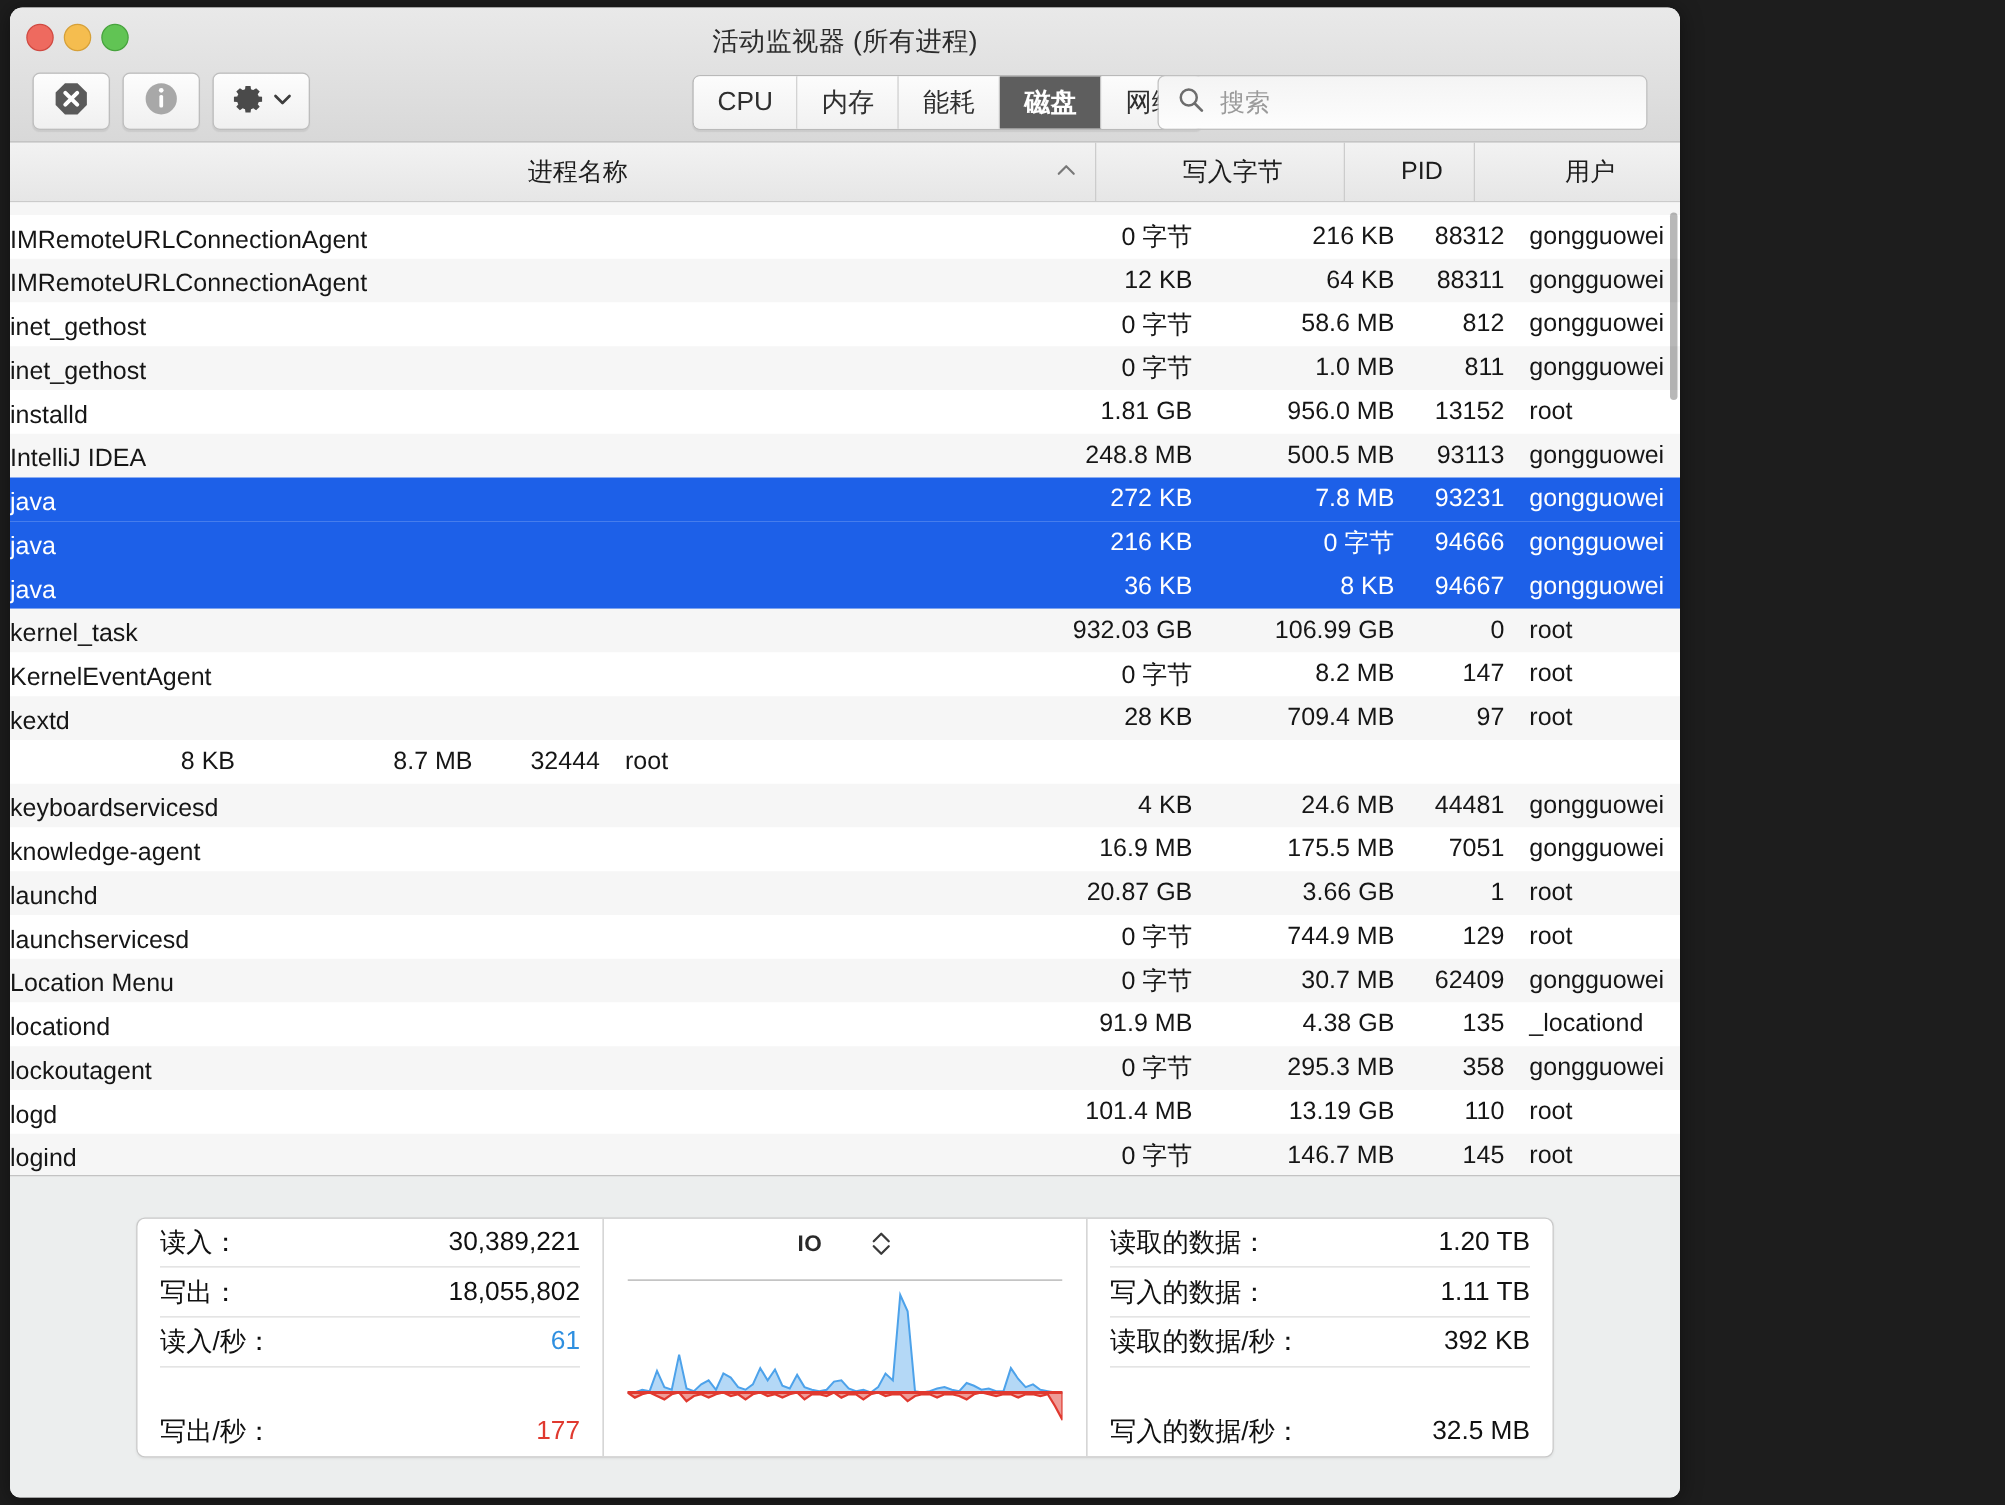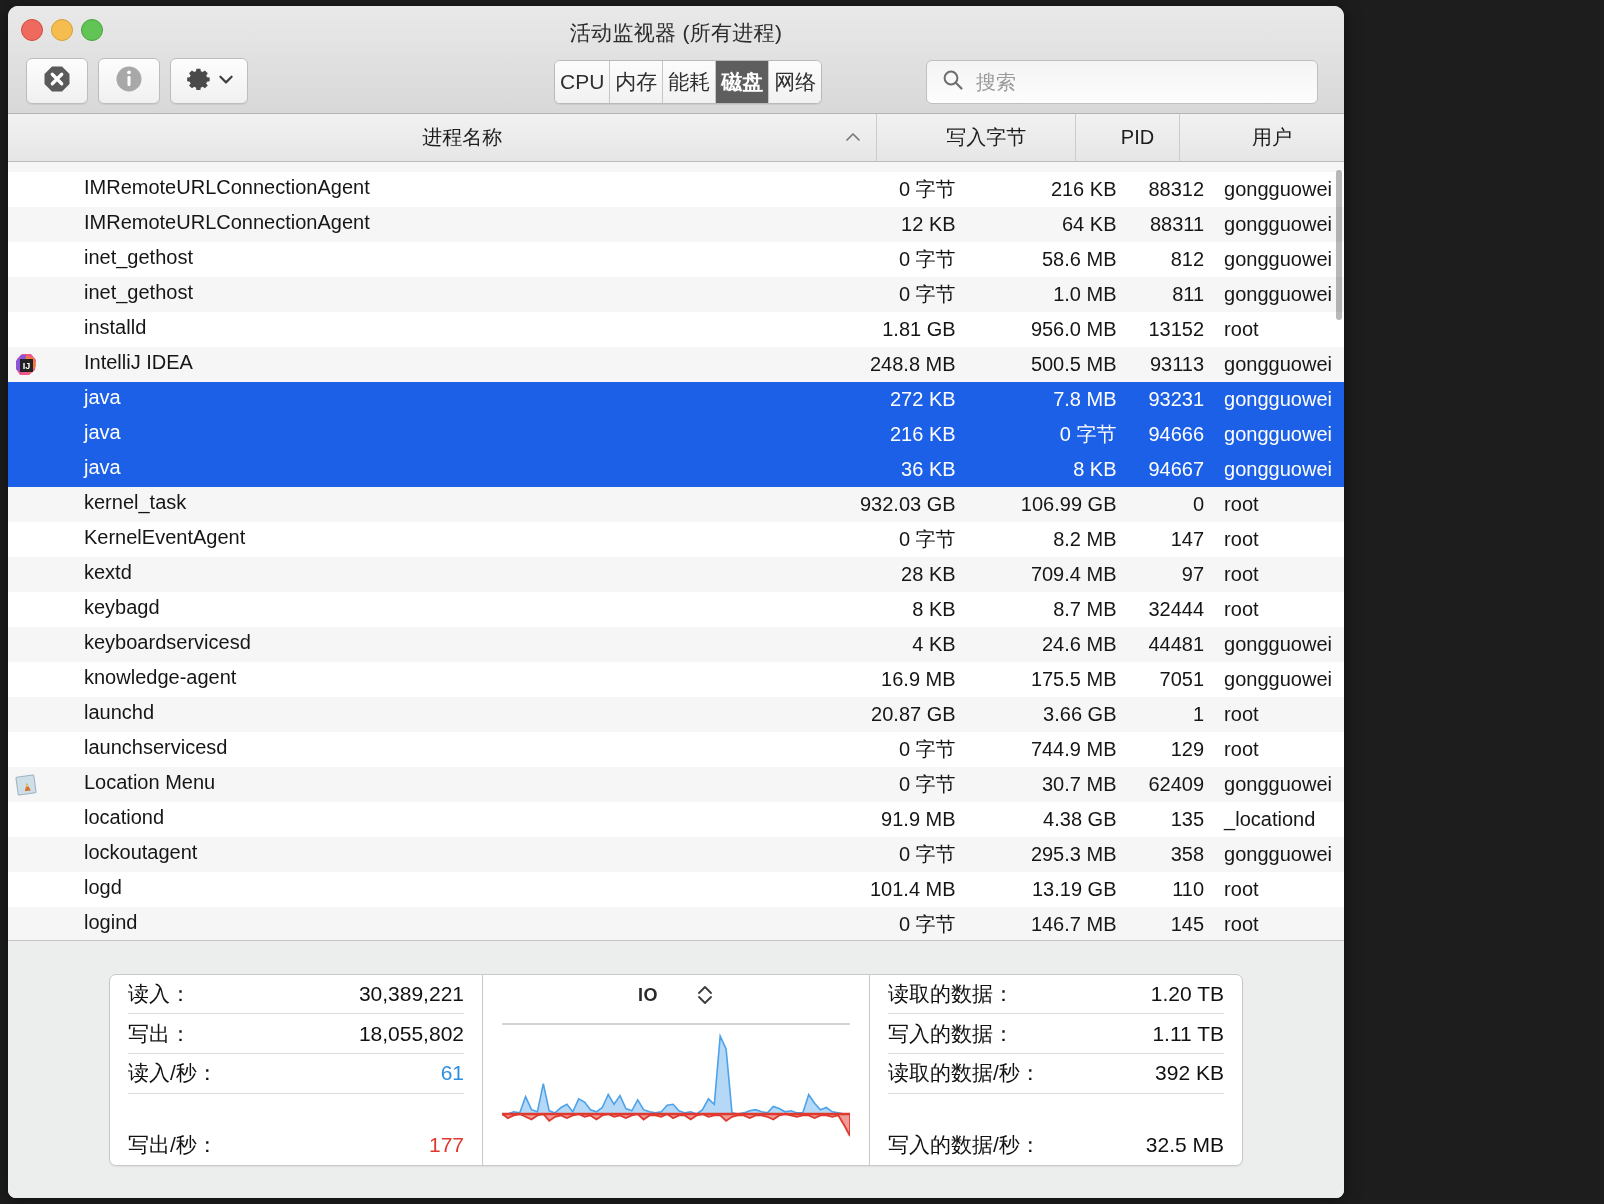--- a/index.html
+++ b/index.html
@@ -70,21 +70,21 @@
     left: 546px; top: 54px;
     display: flex;
     height: 44px;
     border: 1px solid #b9b9b9;
     border-radius: 6px;
     overflow: hidden;
     background: #fbfbfb;
     box-shadow: 0 1px 1px rgba(0,0,0,0.07);
   }
   .seg {
-    padding: 0 5px;
+    padding: 0 19px;
     display: flex; align-items: center; justify-content: center;
     font-size: 21px;
     color: #2f2f2f;
     background: linear-gradient(to bottom, #fcfcfc, #f1f1f1);
     border-right: 1px solid #c6c6c6;
     cursor: default;
   }
   .seg:last-child { border-right: none; }
   .seg.active {
     background: #5e5e5e;
@@ -148,23 +148,22 @@
     font-size: 20px;
     color: #161616;
   }
   .row.odd  { background: #f6f6f6; }
   .row.even { background: #ffffff; }
   .row.sel  { background: #1d60e8; color: #ffffff; }
   .row.clipped { height: 10px; overflow: hidden; }
 
   .c-name {
     width: 950px;
-    display: flex; align-items: flex-start;
-    padding-left: 40px;
-    overflow: hidden; white-space: nowrap; gap: 36px;
+    display: flex; align-items: flex-end;
+    overflow: hidden; white-space: nowrap;
   }
   .c-icon {
     width: 32px; height: 28px;
     margin-left: -38px; margin-right: 6px;
     flex: 0 0 32px;
     display: flex; align-items: center; justify-content: center;
   }
   .c-icon.empty { background: none; }
   .c-write { width: 196px; text-align: right; padding-right: 16px; }
   .c-read  { width: 190px; text-align: right; padding-right: 16px; }
@@ -454,24 +453,20 @@
         <div class="c-name">
           <span class="c-icon empty"></span>
           <span>kextd</span>
         </div>
         <div class="c-write">28 KB</div>
         <div class="c-read">709.4 MB</div>
         <div class="c-pid">97</div>
         <div class="c-user">root</div>
       </div>
       <div class="row even">
-        <div class="c-name">
-          <span class="c-icon empty"></span>
-          <span>keybagd</span>
-        </div>
         <div class="c-write">8 KB</div>
         <div class="c-read">8.7 MB</div>
         <div class="c-pid">32444</div>
         <div class="c-user">root</div>
       </div>
       <div class="row odd">
         <div class="c-name">
           <span class="c-icon empty"></span>
           <span>keyboardservicesd</span>
         </div>

